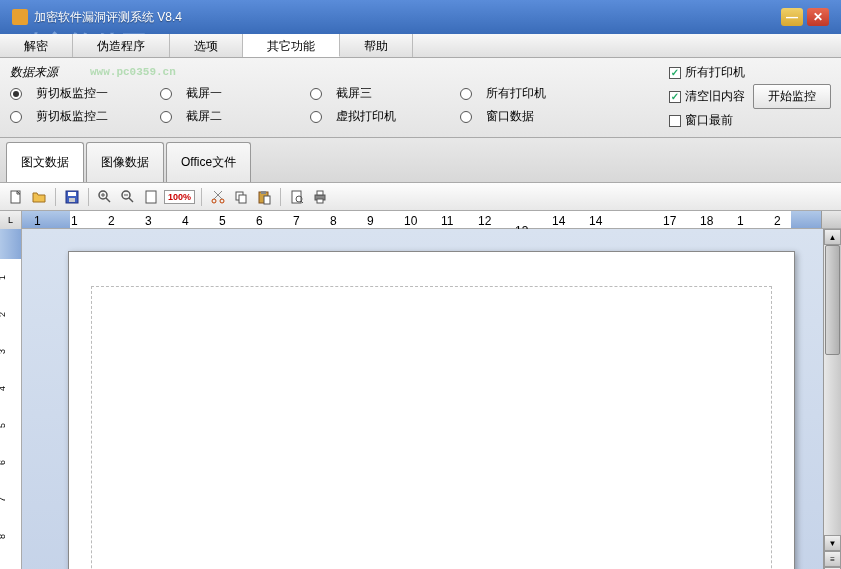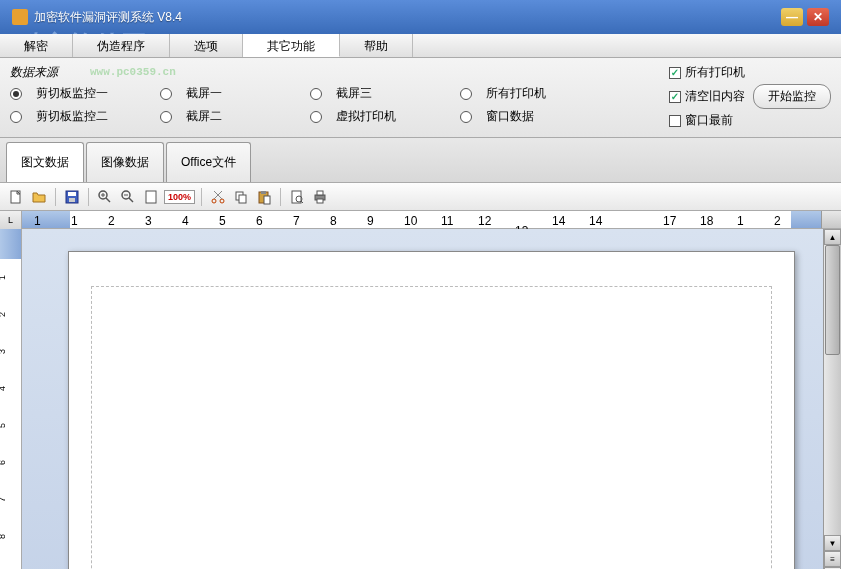--- a/index.html
+++ b/index.html
@@ -23,21 +23,21 @@
 .options-panel { background: linear-gradient(#f4f4f4, #e4e4e4); padding: 6px 10px 8px; border-bottom: 1px solid #aaa; display: flex; align-items: flex-start; }
 .fieldset-label { font-size: 12px; margin-bottom: 4px; font-style: italic; }
 .radio-grid { display: grid; grid-template-columns: 150px 150px 150px 150px; gap: 6px 0; flex: 1; }
 .radio-item { display: flex; align-items: center; gap: 14px; cursor: pointer; }
 .radio-circle { width: 12px; height: 12px; border: 1px solid #555; border-radius: 50%; display: flex; align-items: center; justify-content: center; background: #fff; }
 .radio-circle.checked::after { content: ''; width: 6px; height: 6px; background: #333; border-radius: 50%; }
 .right-controls { display: flex; flex-direction: column; gap: 3px; margin-left: 10px; }
 .right-row { display: flex; align-items: center; gap: 8px; }
 .check-item { display: flex; align-items: center; gap: 4px; cursor: pointer; }
 .check-box { width: 12px; height: 12px; border: 1px solid #555; background: #fff; display: flex; align-items: center; justify-content: center; font-size: 10px; color: #2a6; font-weight: bold; }
-.start-btn { padding: 3px 14px; background: linear-gradient(#fefefe, #e4e4e4); border: 1px solid #888; border-radius: 11px; cursor: pointer; }
+.start-btn { padding: 3px 14px; background: linear-gradient(#fefefe, #e4e4e4); border: 1px solid #888; border-radius: 2px; cursor: pointer; }
 
 .sub-tabs { display: flex; background: linear-gradient(#e8e8e8, #d8d8d8); padding-left: 6px; border-bottom: 1px solid #aaa; padding-top: 4px; }
 .sub-tab { padding: 11px 14px; background: linear-gradient(#f8f8f8, #e8e8e8); border: 1px solid #999; border-bottom: none; border-radius: 3px 3px 0 0; margin-right: 2px; cursor: pointer; }
 .sub-tab.active { background: #fff; }
 
 .toolbar { height: 28px; background: linear-gradient(#fdfdfd, #e8e8e8); display: flex; align-items: center; padding: 0 6px; border-bottom: 1px solid #aaa; gap: 3px; }
 .tool-btn { width: 20px; height: 20px; display: flex; align-items: center; justify-content: center; cursor: pointer; border-radius: 2px; }
 .tool-sep { width: 1px; height: 18px; background: #bbb; margin: 0 3px; }
 .zoom-label { font-size: 9px; color: #c00; font-weight: bold; border: 1px solid #999; padding: 1px 3px; background: #fff; }
 

